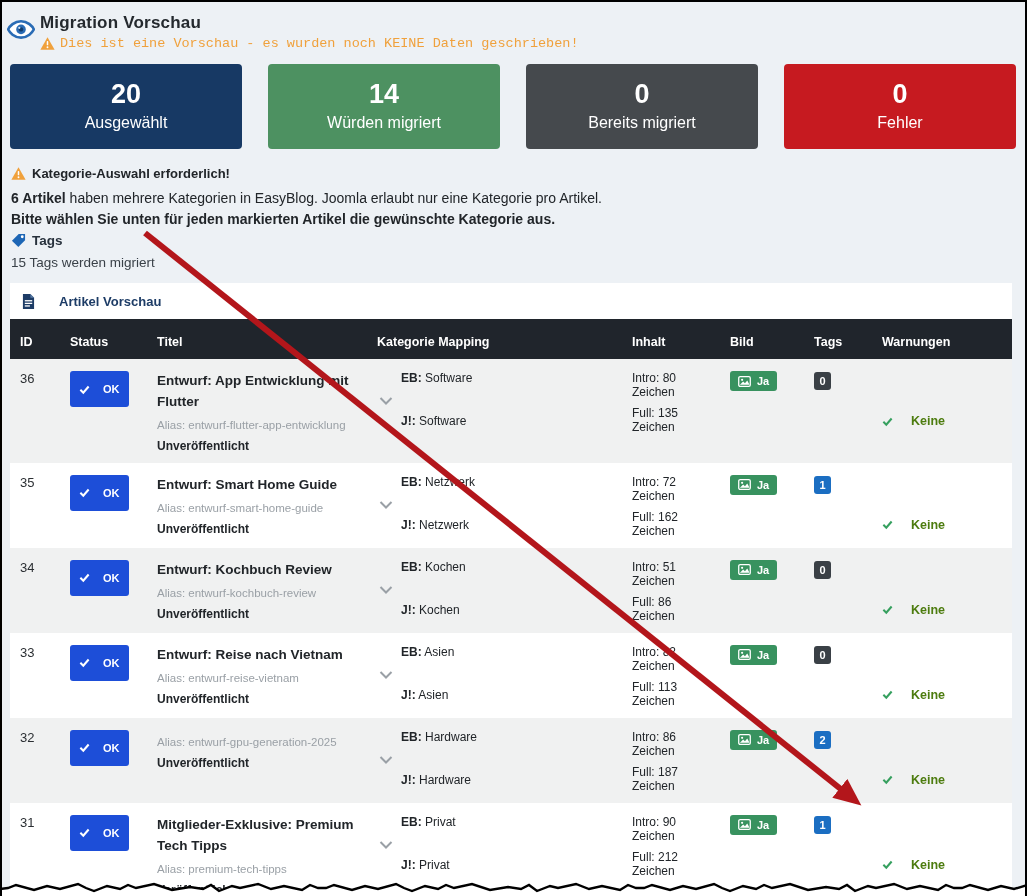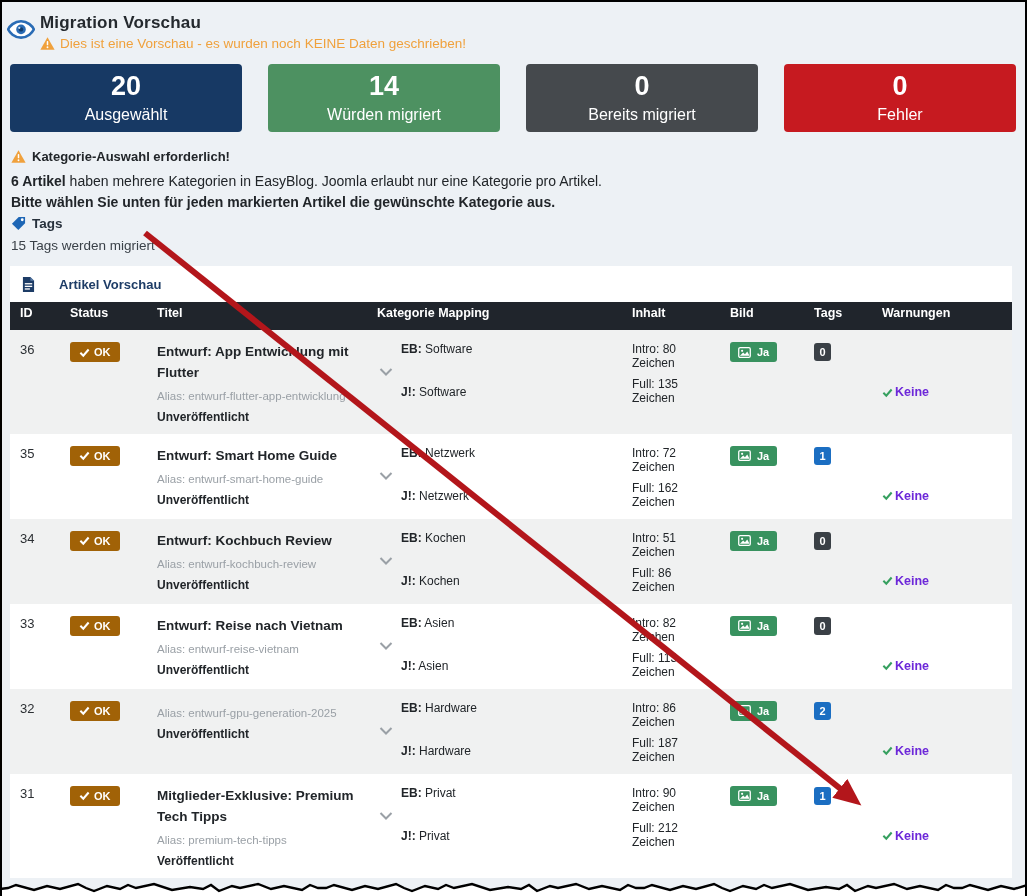--- a/index.html
+++ b/index.html
@@ -9,67 +9,67 @@
     position:relative; width:1027px; height:896px;
     background:#edf1f5;
     border:2px solid #000; border-bottom:none;
     overflow:hidden;
   }
   
   .hdr { position:relative; padding:11px 0 0 38px; }
   .eye-wrap { position:absolute; left:5px; top:16px; }
   .hdr-title { font-size:17px; font-weight:bold; color:#24292e; letter-spacing:.2px; }
   .hdr-warn { margin-top:3px; display:flex; align-items:center; gap:5px;
-              font-size:13.5px; color:#f0a13c; }
+              font-size:13.5px; color:#f0a13c;font-family:Liberation Mono, monospace; }
   
   .stats { display:flex; gap:26px; margin:13px 9px 0 8px; }
-  .stat-card { flex:1; height:68px; border-radius:4px; color:#fff;
+  .stat-card { flex:1; height:85px; border-radius:4px; color:#fff;
                display:flex; flex-direction:column; align-items:center; justify-content:center; }
   .stat-value { font-size:27px; font-weight:bold; line-height:1; }
   .stat-label { font-size:16px; margin-top:6px; }
   
   .notice { margin:17px 0 0 9px; }
   .n-title { display:flex; align-items:center; gap:6px; font-weight:bold; font-size:13px; color:#212529; }
   .n-line1 { margin-top:9px; font-size:14px; color:#212529; }
   .n-line1 b { font-weight:bold; }
   .n-line2 { margin-top:5px; font-size:14px; font-weight:bold; color:#212529; }
   .tags-head { margin-top:6px; display:flex; align-items:center; gap:6px;
                font-weight:bold; font-size:13.5px; color:#27313c; }
   .tags-text { margin-top:7px; font-size:13.5px; color:#3a4148; }
   
   .table-card { margin:13px 13px 0 8px; background:#fff; }
   .section-title { padding:11px 0 10px 12px; display:flex; align-items:center; gap:24px;
                    color:#1d3c66; font-weight:bold; font-size:13px; }
   .grid-row { display:grid; grid-template-columns:50px 87px 220px 255px 98px 84px 68px 1fr; }
   .thead { background:#20252c; color:#fff; }
-  .thead > div { padding:4px 8px 10px 10px; font-size:12.5px; font-weight:bold; }
+  .thead > div { padding:16px 8px 10px 10px; font-size:12.5px; font-weight:bold; }
   .row { min-height:71px; }
   .row > div { padding:12px 8px 10px 10px; }
   .row-gray { background:#f0f1f1; }
   .row-white { background:#fff; }
   .c-id { font-size:13px; color:#2b2f33; }
   .title { font-size:13.5px; font-weight:bold; color:#212529; line-height:1.55; }
   .alias { margin-top:6px; font-size:11.5px; color:#9aa0a6; }
   .pub   { margin-top:8px; font-size:12px; font-weight:bold; color:#212529; }
   .cat-line { font-size:12px; color:#212529;padding-left:24px; }
   .cat-line b { font-weight:bold; }
   .chev { margin:6px 0 5px 2px; }
   .cat-jl { margin-top:5px; }
   .intro, .full { font-size:12px; color:#212529; }
   .full { margin-top:7px; }
   
-  .badge-ok { display:inline-flex; align-items:center; gap:4px; background:#a16207; color:#fff;
-              font-size:11px; font-weight:bold; padding:4px 9px; border-radius:3px; }
+  .badge-ok { display:inline-flex; align-items:center; gap:13px; background:#1d4ed8; color:#fff;
+              font-size:11px; font-weight:bold; padding:12px 9px; border-radius:3px; }
   .badge-ja { display:inline-flex; align-items:center; gap:6px; background:#38925f; color:#fff;
               font-size:11px; font-weight:bold; padding:4px 8px; border-radius:3px; }
   .tag-badge { display:inline-block; min-width:17px; text-align:center; color:#fff;
                font-size:11px; font-weight:bold; padding:3px 5px; border-radius:3px; }
   .tag-dark { background:#3a4046; }
   .tag-blue { background:#1b6ec2; }
-  .keine { display:inline-flex; align-items:center; gap:2px; color:#6d28d9;
+  .keine { display:inline-flex; align-items:center; gap:18px; color:#4d7c0f;
            font-size:12.5px; font-weight:bold;margin-top:43px; }
   
   .arrow-svg, .tear-svg { position:absolute; pointer-events:none; }
   .arrow-svg { inset:0; z-index:40; }
   .tear-svg { left:-2px; bottom:0; z-index:50; }
 </style>
 </head>
 <body>
 
 <div class="page">

